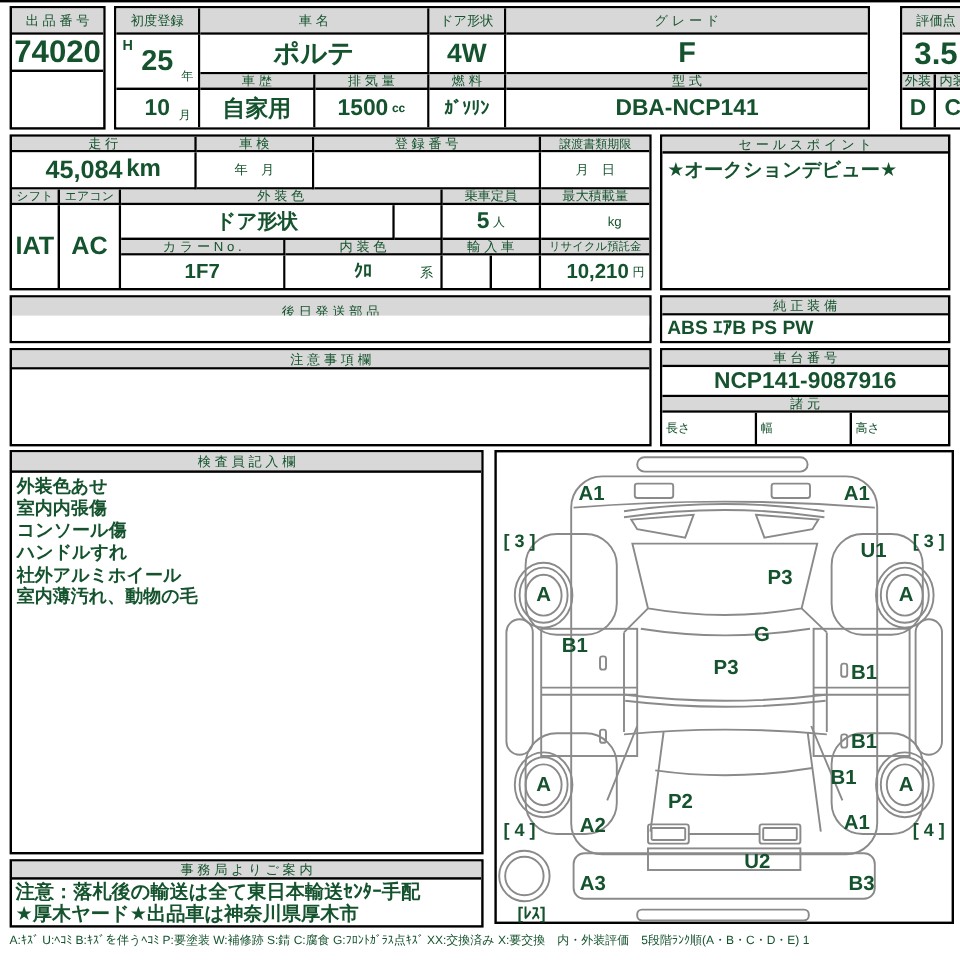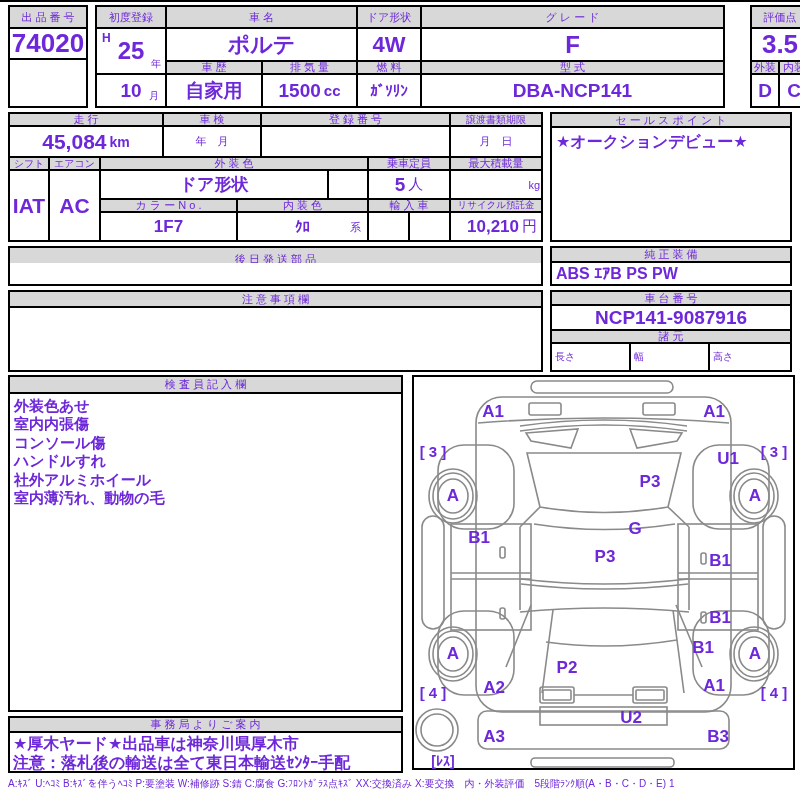--- a/index.html
+++ b/index.html
@@ -1,29 +1,29 @@
 <!DOCTYPE html>
 <html><head>
 <meta charset="utf-8">
 <style>
   html,body{margin:0;padding:0;background:#fff;}
   #sheet{position:relative;width:800px;height:800px;background:#fff;
-         font-family:"Liberation Sans","DejaVu Sans",sans-serif;color:#6d28d9;overflow:hidden;}
+         font-family:"Liberation Sans","DejaVu Sans",sans-serif;color:#14532d;overflow:hidden;}
   .topline{position:absolute;left:0;top:0;width:800px;height:2px;background:#000;}
   .box{position:absolute;border:2px solid #000;background:#fff;box-sizing:border-box;}
   .c{position:absolute;box-sizing:border-box;display:flex;align-items:center;justify-content:center;
      border:0 solid #000;background:#fff;overflow:hidden;white-space:nowrap;}
   .h{background:#d8d8d8;font-size:11px;font-weight:normal;}
   .br{border-right-width:2px;} .bb{border-bottom-width:2px;}
   .b{font-weight:bold;}
   .left{justify-content:flex-start;} .right{justify-content:flex-end;}
   .f10{font-size:10px;} .f11{font-size:11px;} .f15{font-size:15px;} .f16{font-size:16px;}
   .f17{font-size:17px;} .f19{font-size:19px;} .f21{font-size:21px;} .f22{font-size:22px;}
   .f24{font-size:24px;} .f26{font-size:26px;}
-  .unit{font-size:15px;font-weight:bold;margin-left:3px;}
+  .unit{font-size:10px;font-weight:bold;margin-left:3px;}
   .corner{position:absolute;font-weight:bold;}
   .noteline{font-size:15px;font-weight:bold;line-height:18.4px;white-space:nowrap;}
   .officeline{font-size:16px;font-weight:bold;line-height:19px;white-space:nowrap;}
   .legend{position:absolute;left:8px;top:777px;width:788px;font-size:10px;white-space:nowrap;}
   .dmg{position:absolute;transform:translate(-50%,-50%);font-weight:bold;font-size:17px;
        white-space:nowrap;z-index:3;}
   #carsvg{position:absolute;left:0;top:0;z-index:1;}
 </style>
 </head>
 <body>
@@ -75,39 +75,39 @@
     <div class="c b f19" style="left:28px;top:68px;width:28px;height:31px">C</div>
   </div>
 
   <div class="box" style="left:8px;top:112px;width:535px;height:130px">
     <div class="c h bb br" style="left:0;top:0;width:154px;height:13px">走 行</div>
     <div class="c h bb br" style="left:154px;top:0;width:98px;height:13px">車 検</div>
     <div class="c h bb br" style="left:252px;top:0;width:189px;height:13px">登 録 番 号</div>
     <div class="c h bb" style="left:441px;top:0;width:90px;height:13px;font-size:10px">譲渡書類期限</div>
     <div class="c bb br" style="left:0;top:13px;width:154px;height:31px">
       <span class="f21 b">45,084</span>
-      <span class="unit" style="font-size:14px">km</span>
+      <span class="unit" style="font-size:20px">km</span>
     </div>
     <div class="c f11 bb br" style="left:154px;top:13px;width:98px;height:31px">年　月</div>
     <div class="c bb br" style="left:252px;top:13px;width:189px;height:31px"></div>
     <div class="c f11 bb" style="left:441px;top:13px;width:90px;height:31px">月　日</div>
     <div class="c h bb br" style="left:0;top:44px;width:40px;height:13px;font-size:10px">シフト</div>
     <div class="c h bb br" style="left:40px;top:44px;width:51px;height:13px;font-size:10px">エアコン</div>
     <div class="c h bb br" style="left:91px;top:44px;width:268px;height:13px">外 装 色</div>
     <div class="c h bb br" style="left:359px;top:44px;width:82px;height:13px">乗車定員</div>
     <div class="c h bb" style="left:441px;top:44px;width:90px;height:13px">最大積載量</div>
     <div class="c b f21 br" style="left:0;top:57px;width:40px;height:69px">IAT</div>
     <div class="c b f21 br" style="left:40px;top:57px;width:51px;height:69px">AC</div>
     <div class="c b f17 bb br" style="left:91px;top:57px;width:228px;height:29px">ドア形状</div>
     <div class="c bb br" style="left:319px;top:57px;width:40px;height:29px"></div>
     <div class="c bb br" style="left:359px;top:57px;width:82px;height:29px">
       <span class="f19 b">5</span>
       <span class="unit" style="font-weight:normal">人</span>
     </div>
-    <div class="c bb right" style="left:441px;top:57px;width:90px;height:29px;padding-right:1px;font-size:11px">
+    <div class="c bb right" style="left:441px;top:57px;width:90px;height:29px;padding-right:23px;font-size:11px">
       <span></span>
       <span>kg</span>
     </div>
     <div class="c h bb br" style="left:91px;top:86px;width:137px;height:13px">カ ラ ー N o .</div>
     <div class="c h bb br" style="left:228px;top:86px;width:131px;height:13px">内 装 色</div>
     <div class="c h bb br" style="left:359px;top:86px;width:82px;height:13px">輸 入 車</div>
     <div class="c h bb" style="left:441px;top:86px;width:90px;height:13px;font-size:9.5px">リサイクル預託金</div>
     <div class="c b f17 br" style="left:91px;top:99px;width:137px;height:27px">1F7</div>
     <div class="c br" style="left:228px;top:99px;width:131px;height:27px">
       <span class="f15 b">ｸﾛ</span>
@@ -254,19 +254,19 @@
         <span class="dmg" style="left: 217px; top: 341px;">U2</span>
         <span class="dmg" style="left: 80px; top: 360px;">A3</span>
         <span class="dmg" style="left: 304px; top: 360px;">B3</span>
         <span class="dmg" style="left: 29px; top: 384px; font-size: 14px;">[ﾚｽ]</span>
       </div>
   </div>
 
   <div class="box" style="left:8px;top:716px;width:395px;height:57px">
     <div class="c h bb" style="left:0;top:0;width:391px;height:15px">事 務 局 よ り ご 案 内</div>
     <div style="position:absolute;left:3px;top:16px">
+      <div class="officeline">注意：落札後の輸送は全て東日本輸送ｾﾝﾀｰ手配</div>
       <div class="officeline">★厚木ヤード★出品車は神奈川県厚木市</div>
-      <div class="officeline">注意：落札後の輸送は全て東日本輸送ｾﾝﾀｰ手配</div>
     </div>
   </div>
 
   <div class="legend">A:ｷｽﾞ U:ﾍｺﾐ B:ｷｽﾞを伴うﾍｺﾐ P:要塗装 W:補修跡 S:錆 C:腐食 G:ﾌﾛﾝﾄｶﾞﾗｽ点ｷｽﾞ XX:交換済み X:要交換　内・外装評価　5段階ﾗﾝｸ順(A・B・C・D・E) 1</div>
 </div>
 
 </body></html>

